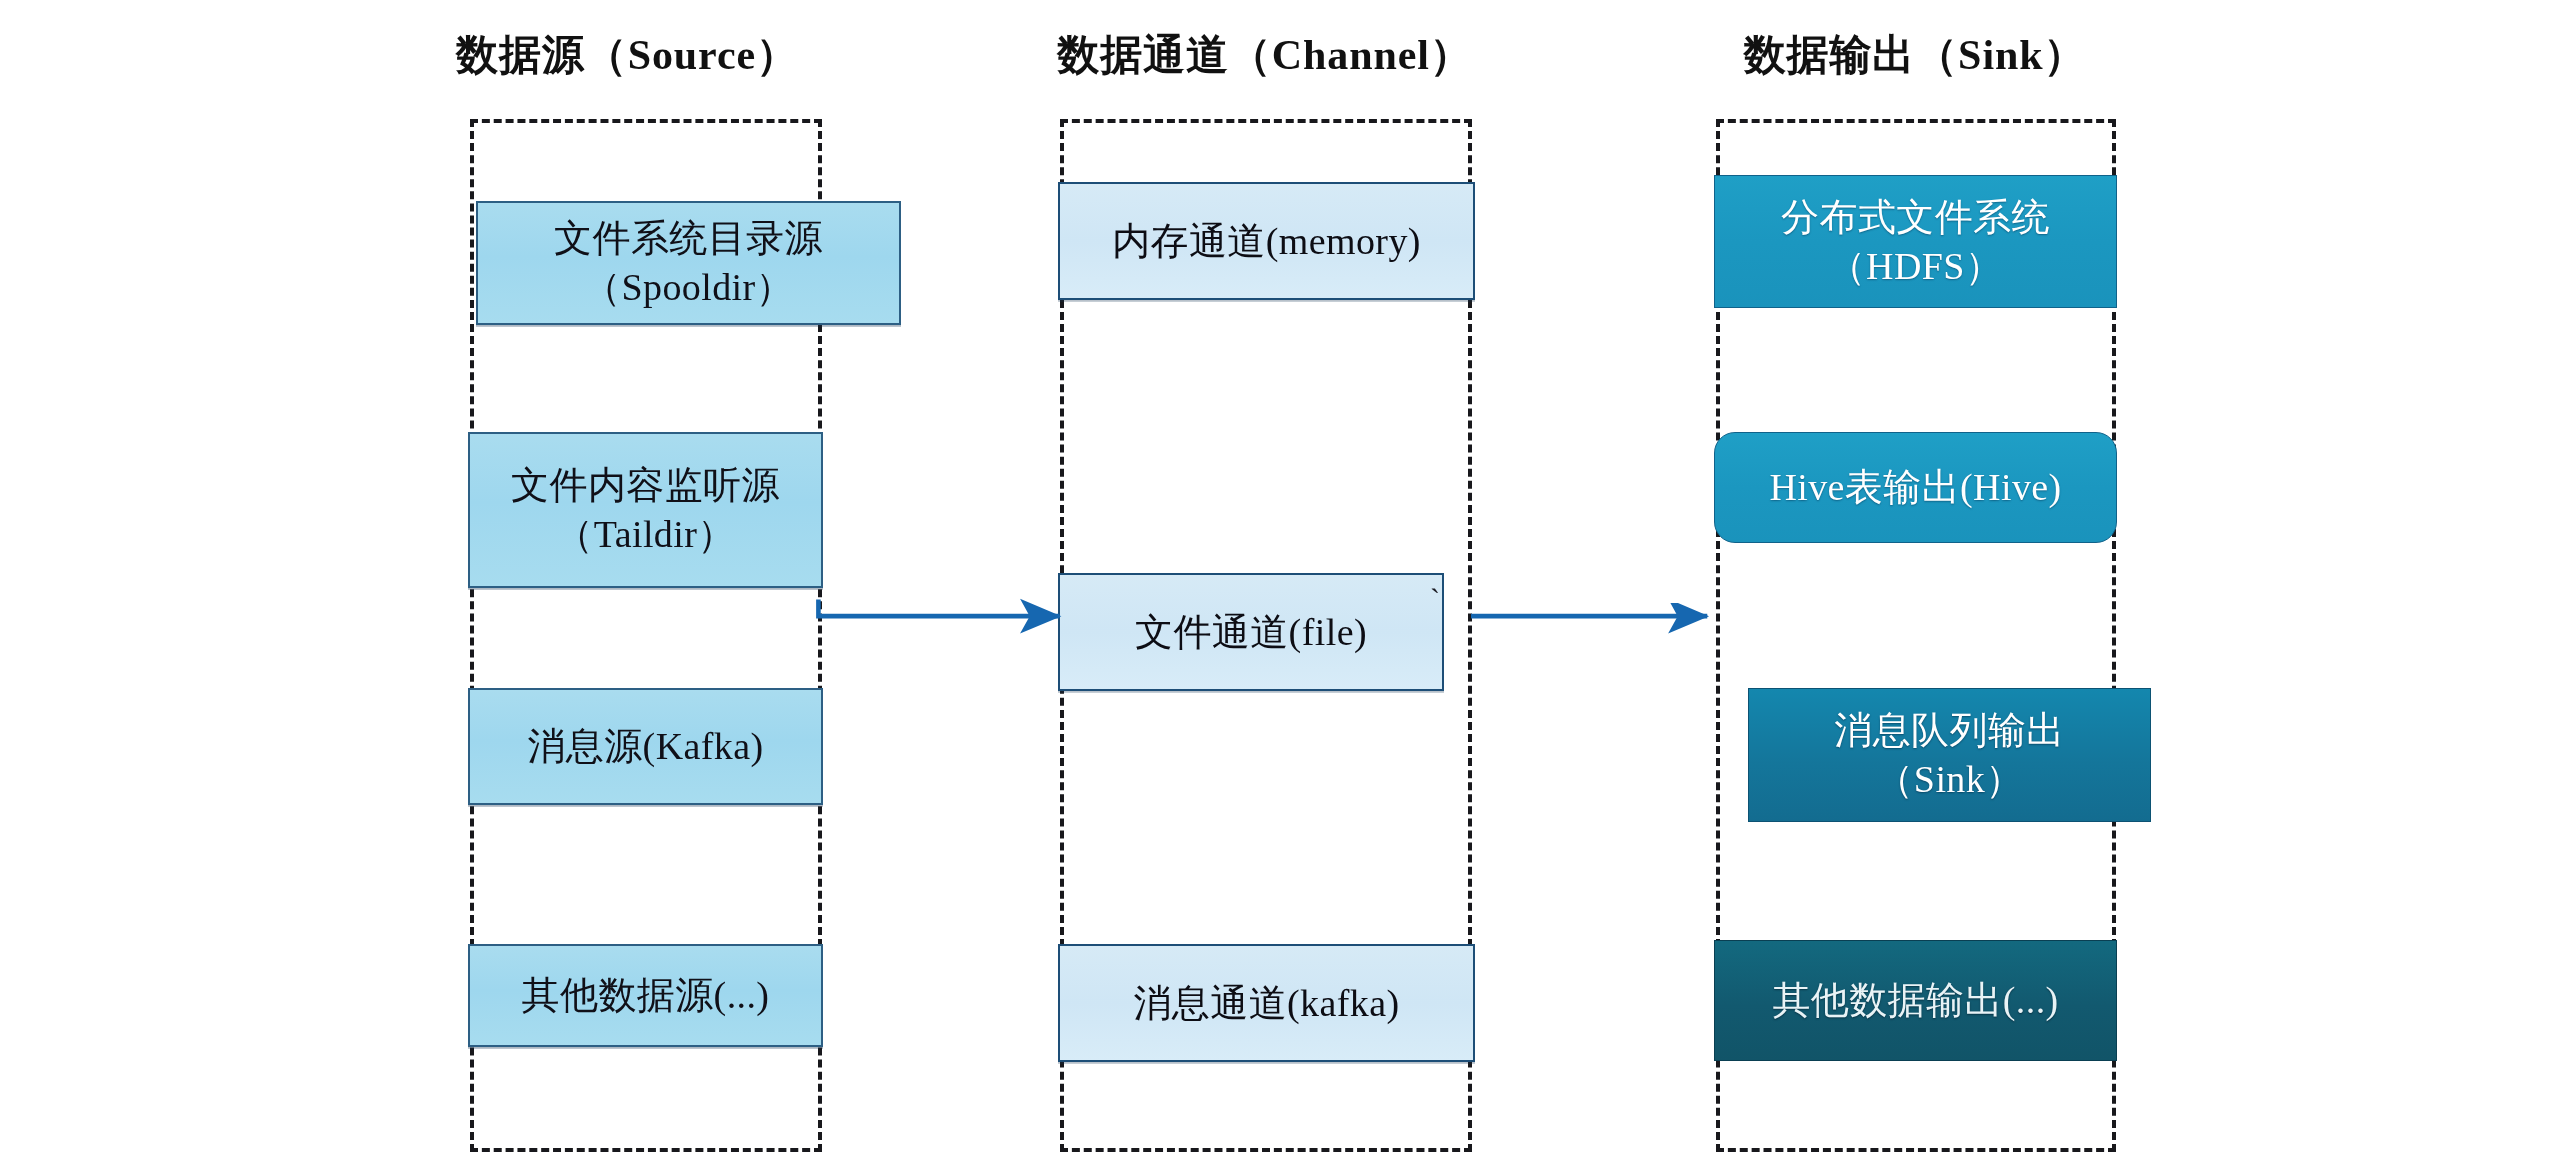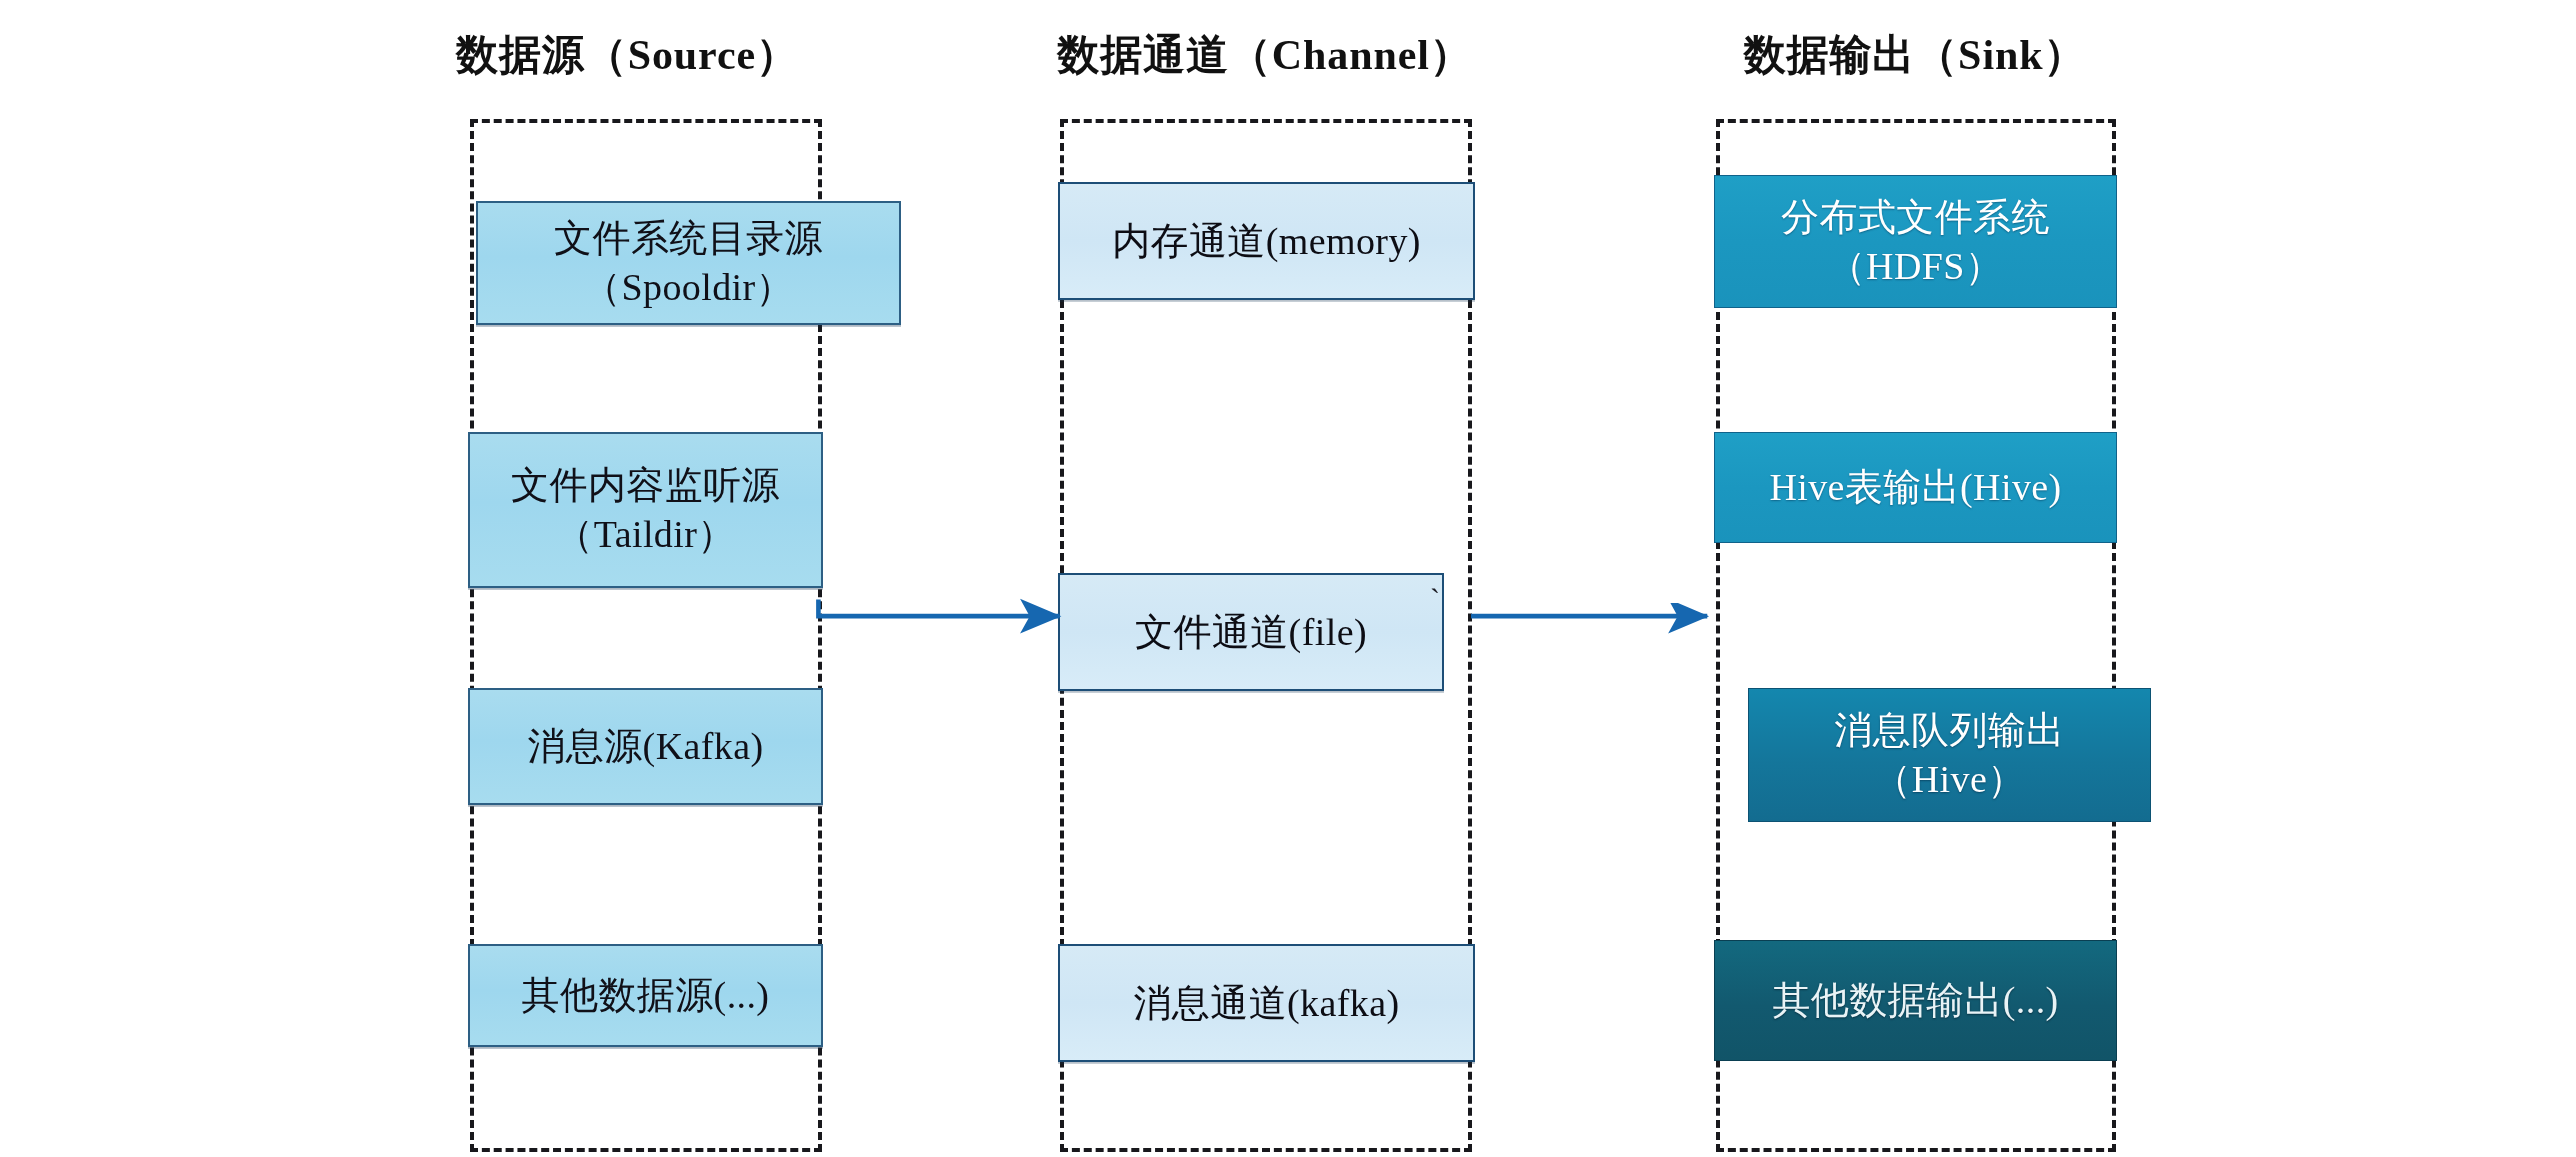--- a/index.html
+++ b/index.html
@@ -153,27 +153,27 @@
 
   <div class="item chan" style="left:1058px; top:944px; width:417px; height:118px;">
     <span class="l1">消息通道(kafka)</span>
   </div>
 
   <div class="item sink-a" style="left:1714px; top:175px; width:403px; height:133px;">
     <span class="l1">分布式文件系统</span>
     <span class="l2">（HDFS）</span>
   </div>
 
-  <div class="item sink-a" style="left:1714px; top:432px; width:403px; height:111px;">
+  <div class="item sink-a" style="left:1714px; top:432px; width:403px; height:111px;border-radius:21px;">
     <span class="l1">Hive表输出(Hive)</span>
   </div>
 
   <div class="item sink-b" style="left:1714px; top:688px; width:403px; height:134px;">
     <span class="l1">消息队列输出</span>
-    <span class="l2">（Hive）</span>
+    <span class="l2">（Sink）</span>
   </div>
 
   <div class="item sink-c" style="left:1714px; top:940px; width:403px; height:121px;">
     <span class="l1">其他数据输出(...)</span>
   </div>
 
   <svg class="arrow" style="left:814px; top:594px; width:265px; height:62px;" viewBox="0 0 300 70" xmlns="http://www.w3.org/2000/svg">
     <defs>
       <marker id="ah1" markerWidth="10" markerHeight="10" refX="8.6" refY="4" orient="auto" markerUnits="strokeWidth">
         <path d="M0,0.2 L9,4 L0,7.8 L2.1,4 Z" fill="#1667b0"></path>

